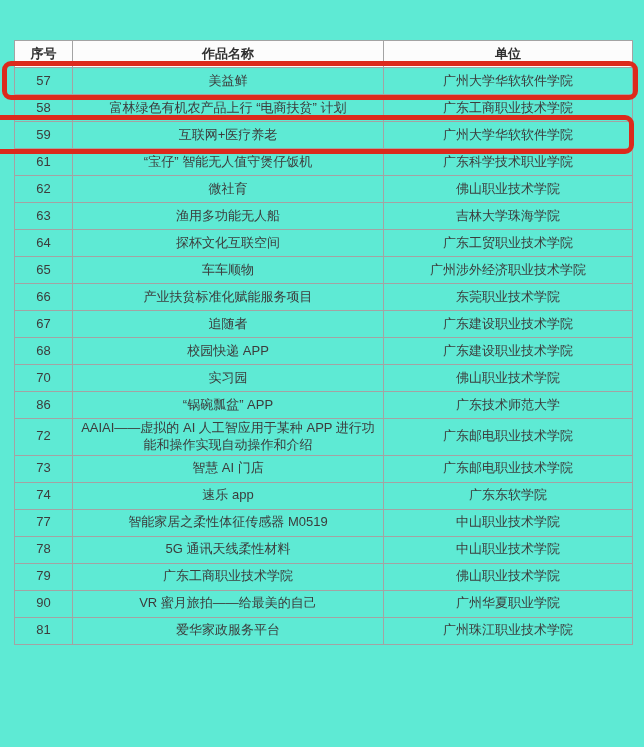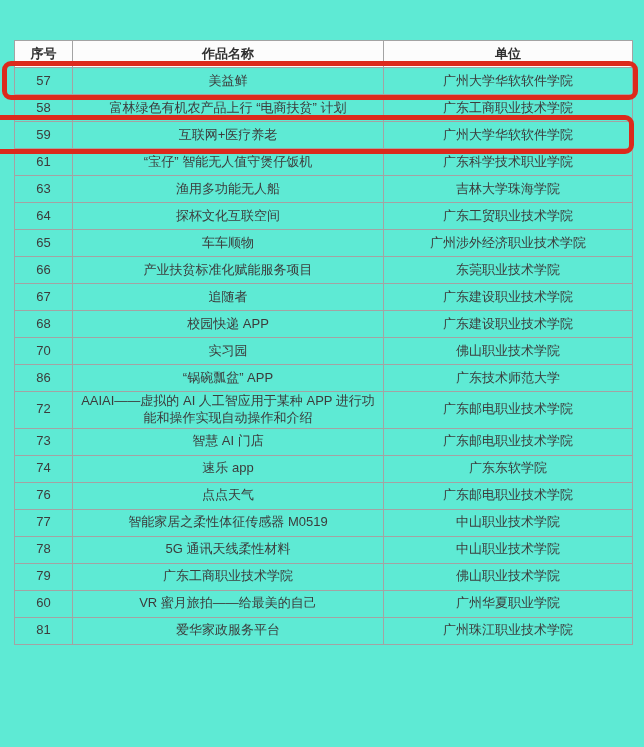--- a/index.html
+++ b/index.html
@@ -87,20 +87,25 @@
             <td>59</td>
             <td>互联网+医疗养老</td>
             <td>广州大学华软软件学院</td>
           </tr>
           <tr>
             <td>61</td>
             <td>“宝仔” 智能无人值守煲仔饭机</td>
             <td>广东科学技术职业学院</td>
           </tr>
           <tr>
+            <td>62</td>
+            <td>微社育</td>
+            <td>佛山职业技术学院</td>
+          </tr>
+          <tr>
             <td>63</td>
             <td>渔用多功能无人船</td>
             <td>吉林大学珠海学院</td>
           </tr>
           <tr>
             <td>64</td>
             <td>探杯文化互联空间</td>
             <td>广东工贸职业技术学院</td>
           </tr>
           <tr>
@@ -142,41 +147,36 @@
             <td>73</td>
             <td>智慧 AI 门店</td>
             <td>广东邮电职业技术学院</td>
           </tr>
           <tr>
             <td>74</td>
             <td>速乐 app</td>
             <td>广东东软学院</td>
           </tr>
           <tr>
-            <td>76</td>
-            <td>点点天气</td>
-            <td>广东邮电职业技术学院</td>
-          </tr>
-          <tr>
             <td>77</td>
             <td>智能家居之柔性体征传感器 M0519</td>
             <td>中山职业技术学院</td>
           </tr>
           <tr>
             <td>78</td>
             <td>5G 通讯天线柔性材料</td>
             <td>中山职业技术学院</td>
           </tr>
           <tr>
             <td>79</td>
             <td>广东工商职业技术学院</td>
             <td>佛山职业技术学院</td>
           </tr>
           <tr>
-            <td>60</td>
+            <td>90</td>
             <td>VR 蜜月旅拍——给最美的自己</td>
             <td>广州华夏职业学院</td>
           </tr>
           <tr>
             <td>81</td>
             <td>爱华家政服务平台</td>
             <td>广州珠江职业技术学院</td>
           </tr>
         </tbody>
     </table>

